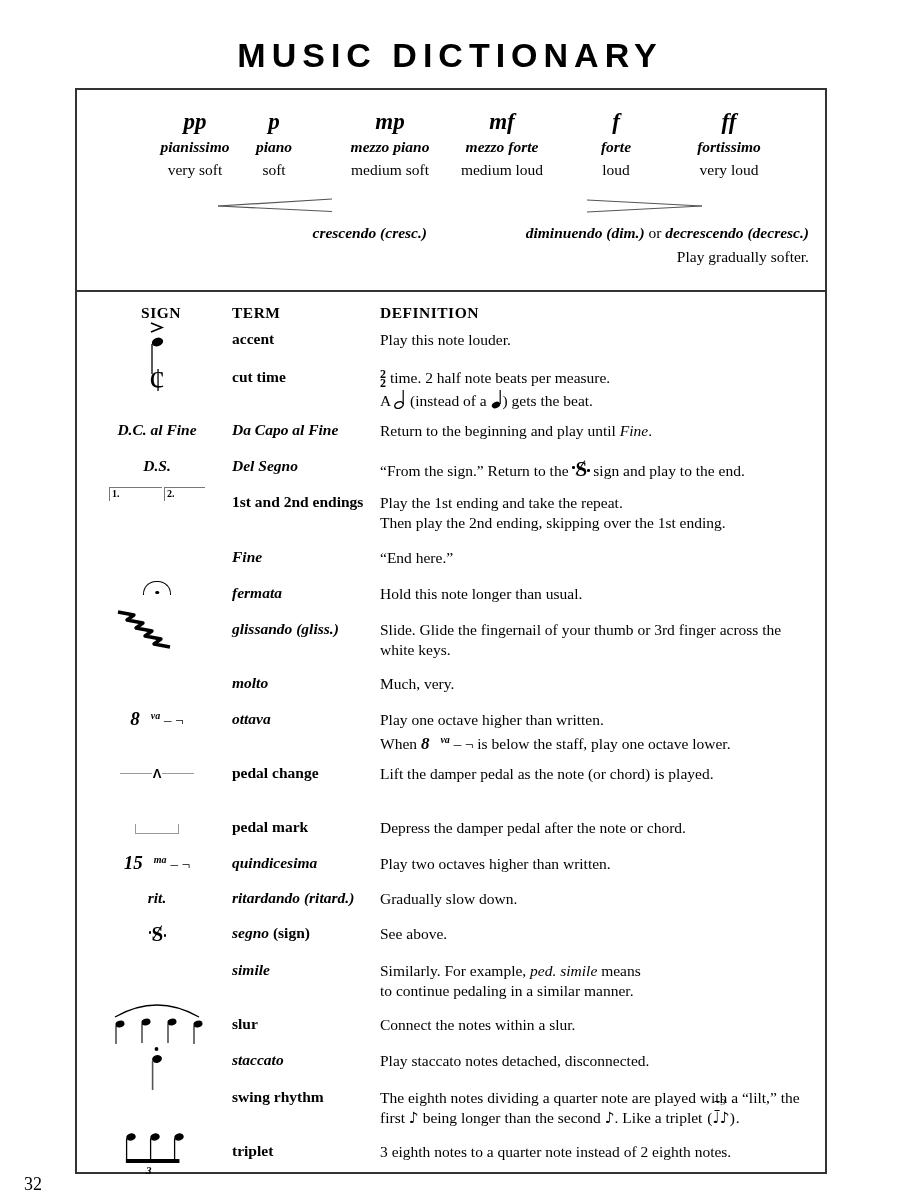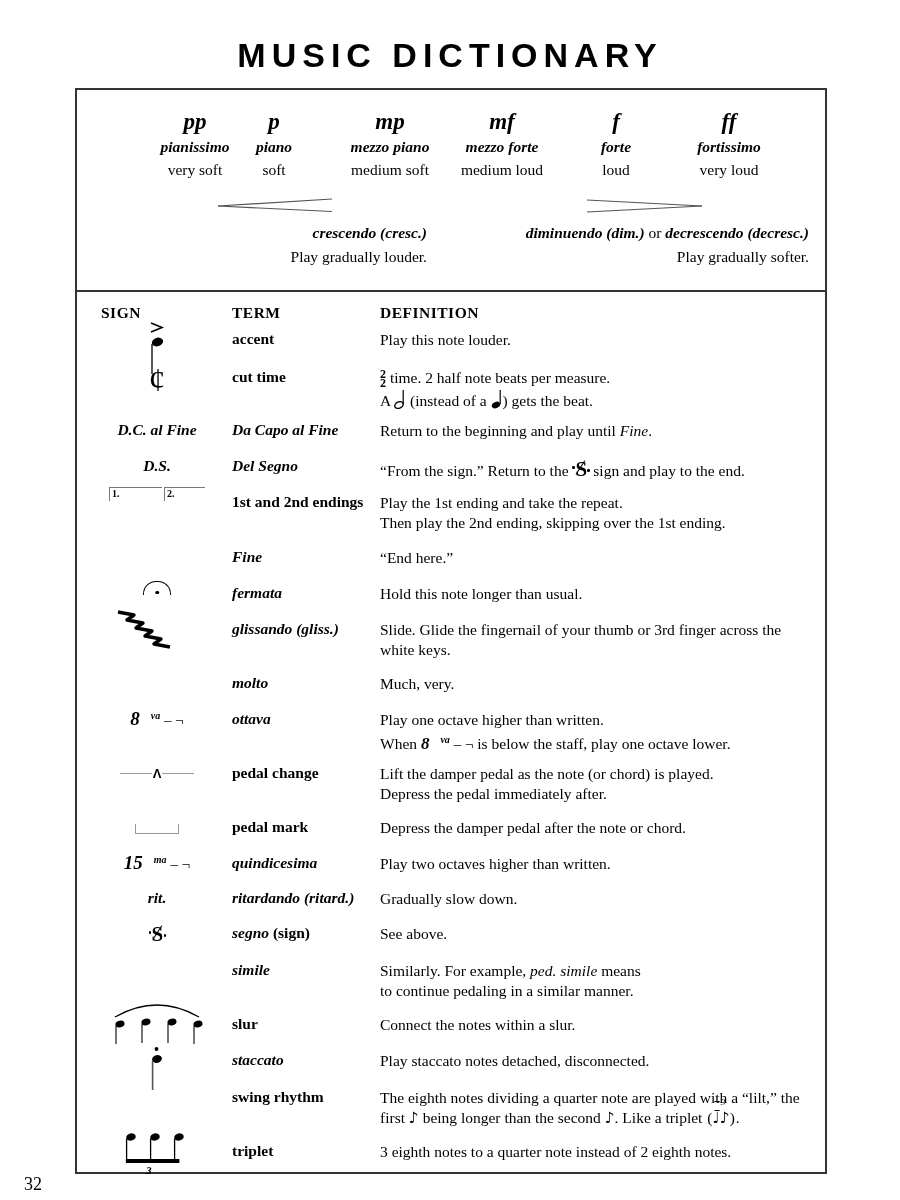--- a/index.html
+++ b/index.html
@@ -112,30 +112,29 @@
     </div>
     <div class="hp" style="left:506px">
       <svg width="122" height="20" viewBox="0 0 122 20">
         <line x1="4" y1="4" x2="119" y2="10" stroke="#555" stroke-width="1.2"></line>
         <line x1="4" y1="16" x2="119" y2="10" stroke="#555" stroke-width="1.2"></line>
       </svg>
     </div>
 
     <div class="hp-label" style="left:50px;top:134px;width:300px">
       <div class="hp-title">crescendo (cresc.)</div>
-      <div class="hp-desc">Play gradually louder.</div>
     </div>
     <div class="hp-label" style="left:392px;top:134px;width:340px">
       <div><span class="hp-title">diminuendo (dim.)</span><span> or </span><span class="hp-title">decrescendo (decresc.)</span></div>
       <div class="hp-desc">Play gradually softer.</div>
     </div>
 
     <div class="divider"></div>
 
-    <div class="th" style="left:24px;top:214px;width:144px;">SIGN</div>
+    <div class="th" style="left:12px;top:214px;width:144px;text-align:center">SIGN</div>
     <div class="th" style="left:155px;top:214px">TERM</div>
     <div class="th" style="left:303px;top:214px">DEFINITION</div>
 
     <div class="row" style="top:240px">
       <div class="c-sign" style="top:-10px">
         <svg width="20" height="56" viewBox="0 0 20 56">
           <polyline points="4,3 15,7.5 4,12" fill="none" stroke="#000" stroke-width="1.6"></polyline>
           <ellipse cx="10.5" cy="22" rx="5.8" ry="4.2" transform="rotate(-18 10.5 22)" fill="#000"></ellipse>
           <line x1="5" y1="24" x2="5" y2="54" stroke="#000" stroke-width="1.3"></line>
         </svg>
@@ -218,21 +217,20 @@
         <div>Play one octave higher than written.</div>
         <div><span>When </span><span class="ott-8" style="font-size:17px">8</span><span class="ott-sup">va</span> <span class="ott-dash">– ¬</span><span> is below the staff, play one octave lower.</span></div>
       </div>
     </div>
 
     <div class="row" style="top:674px">
       <div class="c-sign" style="top:0"><span class="pedline"></span><span class="ped-v">Λ</span><span class="pedline"></span></div>
       <div class="c-term">pedal change</div>
       <div class="c-def">
         <div>Lift the damper pedal as the note (or chord) is played.</div>
-        <div>Depress the pedal immediately after.</div>
       </div>
     </div>
 
     <div class="row" style="top:728px">
       <div class="c-sign" style="top:2px"><span class="pedmark"></span></div>
       <div class="c-term">pedal mark</div>
       <div class="c-def">Depress the damper pedal after the note or chord.</div>
     </div>
 
     <div class="row" style="top:764px">

